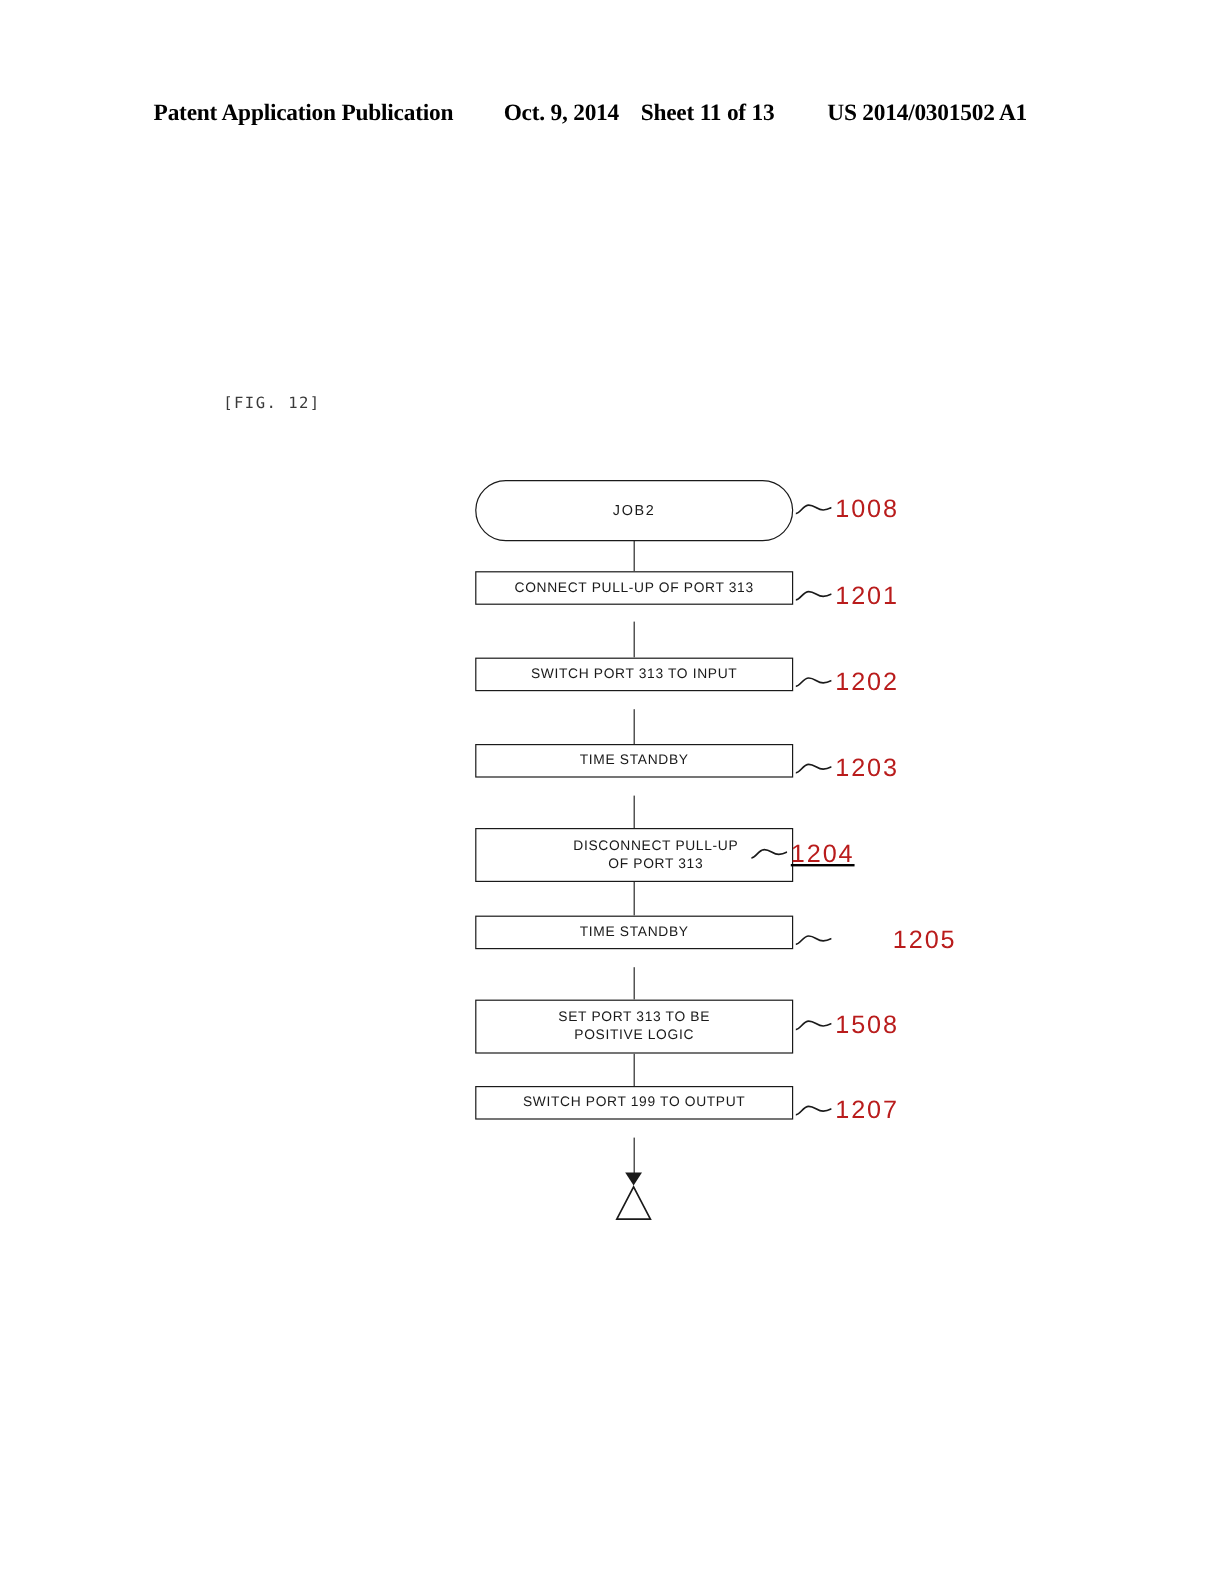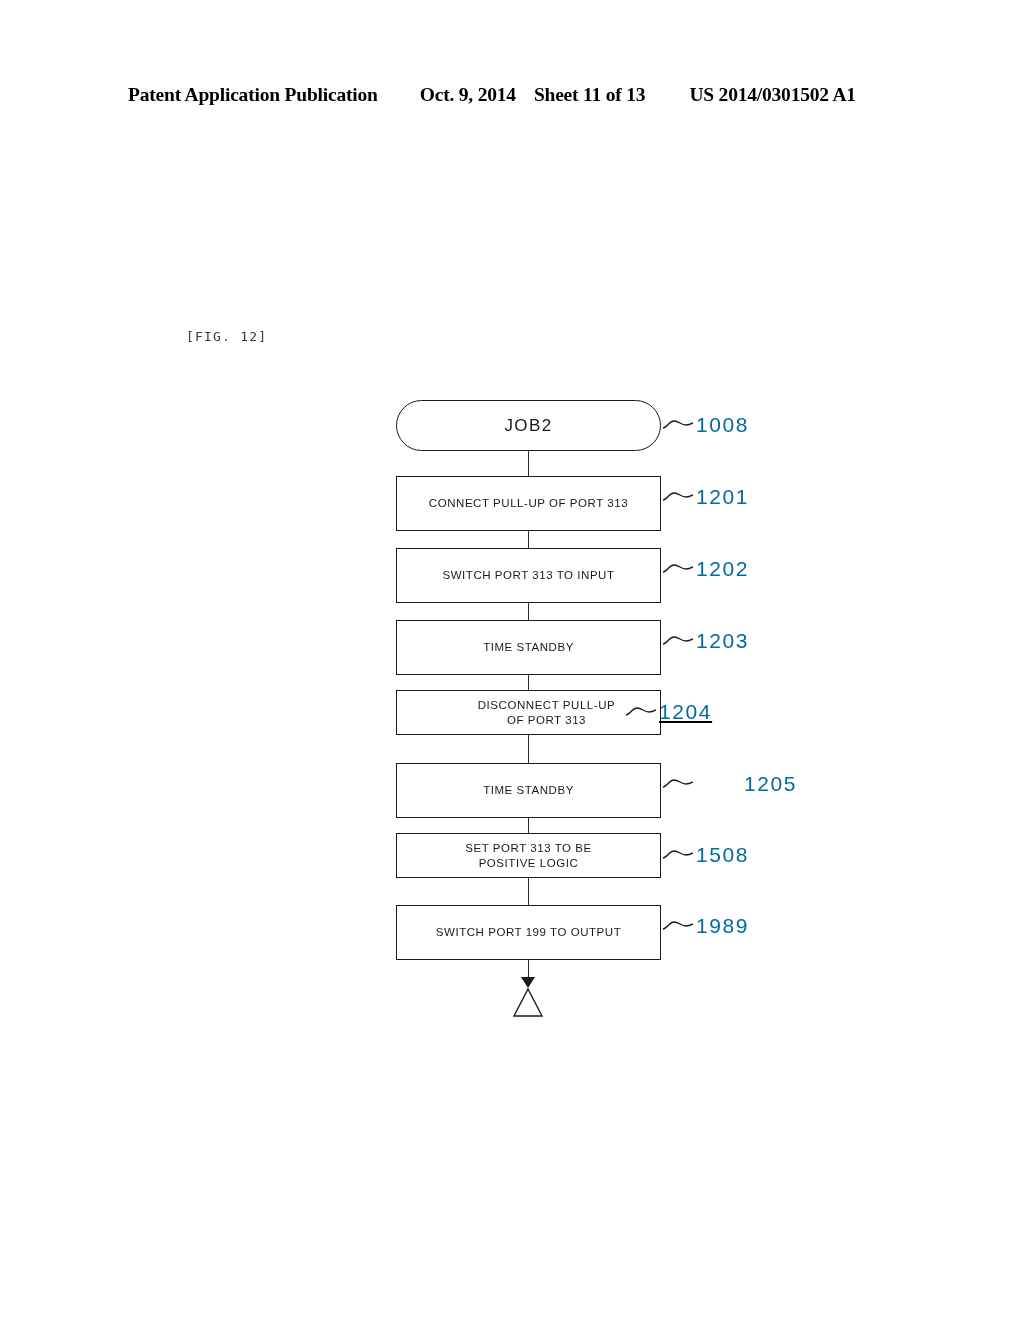--- a/index.html
+++ b/index.html
@@ -77,25 +77,25 @@
     letter-spacing: 0.55px;
     line-height: 15px;
     color: #1a1a1a;
     white-space: pre-line;
   }
   .node.terminal {
     border-radius: 26px;
     height: 51px;
   }
   .node.terminal .node-text {
-    font-size: 17px;
+    font-size: 12px;
     letter-spacing: 1.4px;
   }
   .node.process {
-    height: 55px;
+    height: 28px;
   }
   .node.process.tall {
     height: 45px;
   }
 
   
   .connector {
     position: absolute;
     left: 527.5px;
     width: 1.3px;
@@ -113,21 +113,21 @@
   .ref .squiggle {
     display: block;
     width: 30px;
     height: 14px;
     flex: 0 0 auto;
   }
   .ref .ref-num {
     font-family: "Liberation Sans", sans-serif;
     font-size: 21px;
     letter-spacing: 1.6px;
-    color: #0369a1;
+    color: #b91c1c;
     margin-left: 3px;
   }
 
   
   .end-marker {
     position: absolute;
     left: 505px;
     width: 46px;
     height: 56px;
   }
@@ -227,21 +227,21 @@
     <span class="ref-num">1508</span>
   </div>
 
   <div class="node process" style="top:905px;">
     <span class="node-text">SWITCH PORT 199 TO OUTPUT</span>
   </div>
   <div class="ref" style="top:911px; left:663px;">
     <svg class="squiggle" viewBox="0 0 30 14" preserveAspectRatio="none">
       <path d="M0 10 C4 10 6 3 11 3 C16 3 18 7 23 7 C26 7 28 6 30 5" fill="none" stroke="#1a1a1a" stroke-width="1.4"></path>
     </svg>
-    <span class="ref-num">1989</span>
+    <span class="ref-num">1207</span>
   </div>
 
   <div class="end-marker" style="top:972px;">
     <svg width="46" height="56" viewBox="0 0 46 56">
       <polygon points="16,5 30,5 23,16" fill="#1a1a1a"></polygon>
       <polygon points="23,17 37,44 9,44" fill="none" stroke="#1a1a1a" stroke-width="1.4"></polygon>
     </svg>
   </div>
 
 </div>

